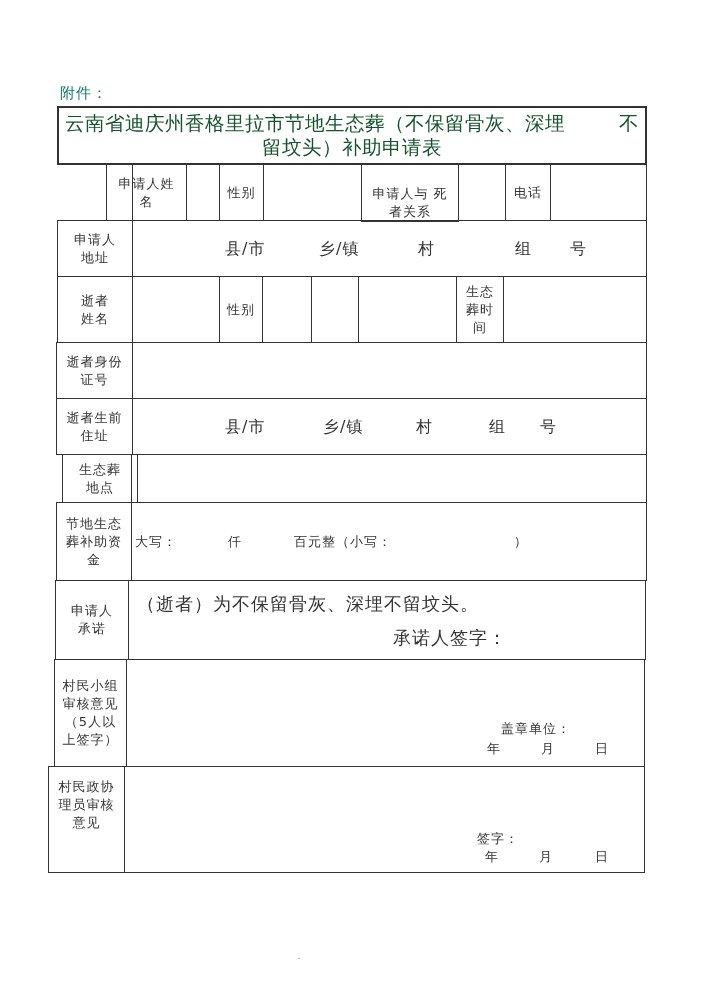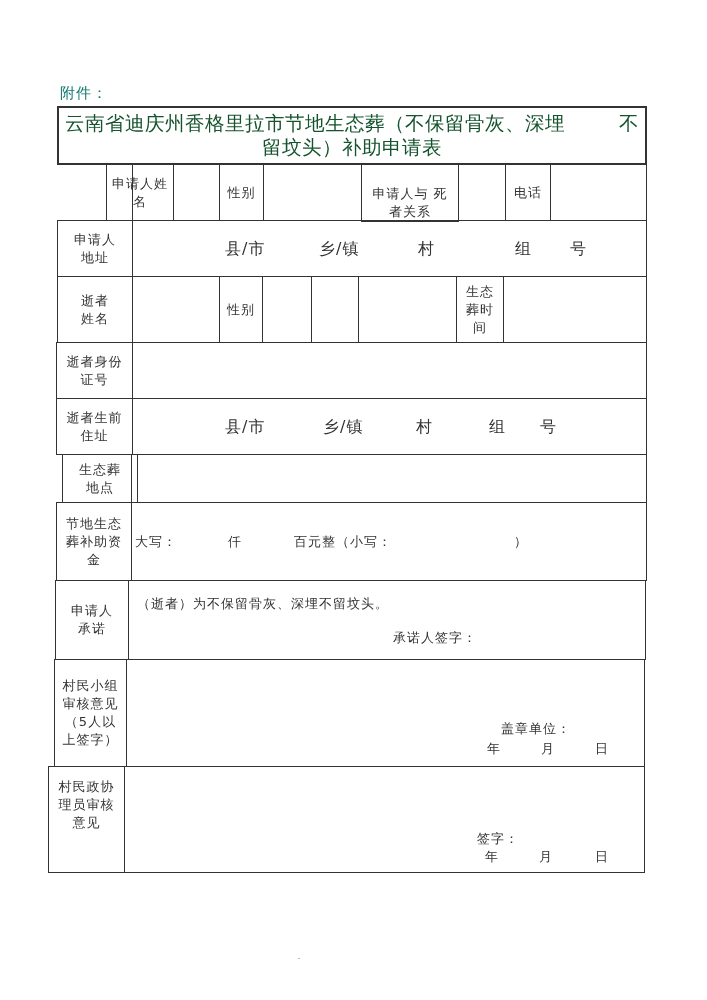--- a/index.html
+++ b/index.html
@@ -74,21 +74,21 @@
   .addr-line span { position: absolute; top: 50%; transform: translateY(-50%); }
   .value {
     background: transparent;
   }
   .funds {
     justify-content: flex-start;
     padding-left: 4px;
     font-size: 13px;
   }
   .funds span { position: absolute; top: 50%; transform: translateY(-50%); white-space: nowrap;}
-  .pledge span { position: absolute; white-space: nowrap; font-size: 13px; }
+  .pledge span { position: absolute; white-space: nowrap; font-size: 18px; }
   .review span { position: absolute; white-space: nowrap; font-size: 13px; }
   .speck {
     position: absolute;
     width: 2px; height: 1px;
     background: #bbb;
   }
 </style>
 </head>
 <body>
 
@@ -99,21 +99,21 @@
   <div class="cell title-cell" style="left:6px; top:0px; width:590px; height:59px;">
     <div class="title-text">
       <div class="title-line1">
         <span>云南省迪庆州香格里拉市节地生态葬（不保留骨灰、深埋</span>
         <span>不</span>
       </div>
       <div>留坟头）补助申请表</div>
     </div>
   </div>
 
-  <div class="cell" style="left:6px; top:58px; width:68px; height:57px;margin-left:48px;">
+  <div class="cell" style="left:6px; top:58px; width:81px; height:57px;margin-left:48px;">
     <span class="label">申请人姓
 名</span>
   </div>
   <div class="cell value" style="left:81px; top:58px; width:88px; height:57px;">
     <span></span>
   </div>
   <div class="cell" style="left:168px; top:58px; width:45px; height:57px;">
     <span class="label">性别</span>
   </div>
   <div class="cell value" style="left:212px; top:58px; width:99px; height:57px;">

